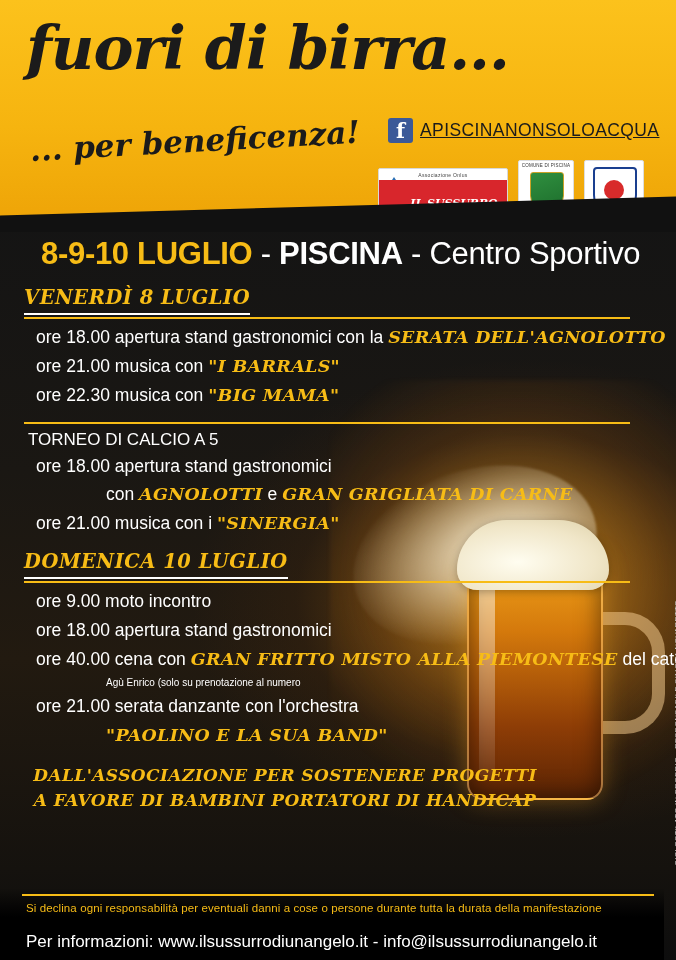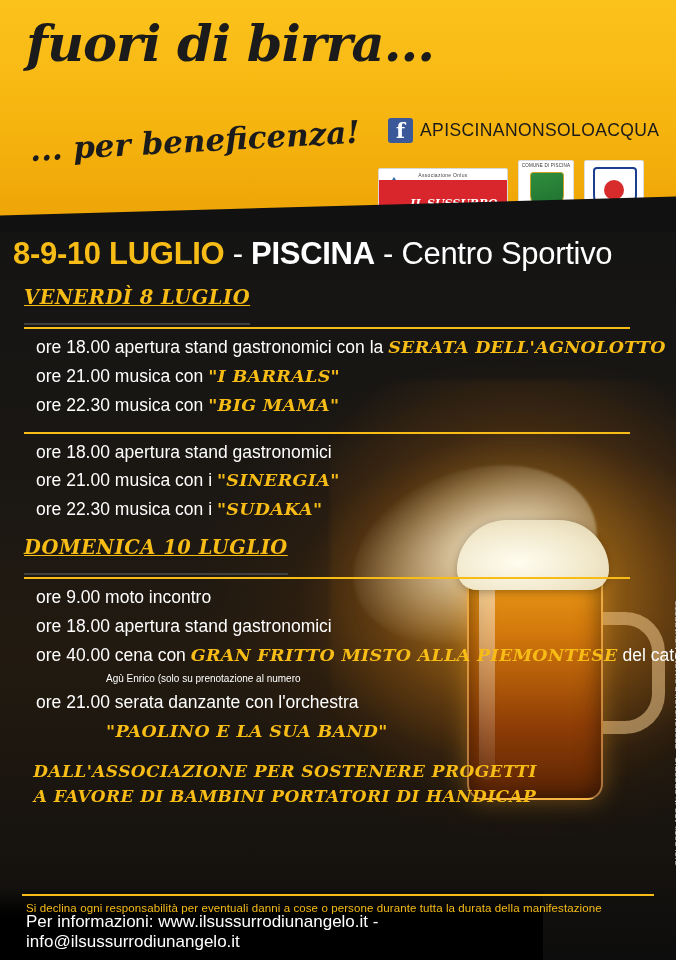--- a/index.html
+++ b/index.html
@@ -35,21 +35,21 @@
     transform: rotate(-1.6deg);
   }
   .title-main {
     position: absolute;
     left: 26px;
     top: 18px;
     width: 620px;
     font-family: "DejaVu Serif", serif;
     font-style: italic;
     font-weight: bold;
-    font-size: 51px;
+    font-size: 60px;
     line-height: 1.0;
     color: #1b1b1b;
     letter-spacing: -1px;
     white-space: nowrap;
   }
   .title-sub {
     position: absolute;
     left: 30px;
     top: 132px;
     font-family: "DejaVu Serif", serif;
@@ -80,20 +80,21 @@
     font-weight: bold;
     font-size: 21px;
     line-height: 25px;
     text-align: center;
   }
   .fb-text {
     font-family: "Liberation Sans", sans-serif;
     font-size: 17.5px;
     letter-spacing: 0.4px;
     color: #1b1b1b;
+    text-decoration: underline;
   }
 
   
   .logos {
     position: absolute;
     left: 378px;
     top: 160px;
     display: flex;
     align-items: flex-end;
     gap: 10px;
@@ -257,43 +258,42 @@
     filter: blur(1px);
   }
 
   
   .content {
     position: absolute;
     left: 0; top: 236px;
     width: 676px;
   }
   .date-line {
-    margin-left: 13px;
+    margin-left: 41px;
     color: #fff;
     font-size: 31px;
     font-weight: bold;
     letter-spacing: -0.3px;
     white-space: nowrap;
   }
   .date-line .dl-y { color: #f7bc16; }
   .date-line .dl-w { color: #ffffff; font-weight: bold; }
   .date-line .dl-l { color: #ffffff; font-weight: normal; }
 
   .day-block { margin: 14px 0 0 24px; }
   .day-head {
     display: inline-block;
     font-family: "DejaVu Serif", serif;
     font-style: italic;
     font-weight: bold;
     font-size: 19.5px;
     color: #f7bc16;
     letter-spacing: .5px;
-    border-bottom: 2px solid #404040;
-    padding-bottom: 14px;
-    text-decoration: underline;
+    border-bottom: 2px solid #ffffff;
+    padding-bottom: 4px;
   }
   .head-rule {
     height: 2px;
     background: #f7bc16;
     width: 606px;
     margin-top: 2px;
     margin-bottom: 6px;
   }
   .ev {
     color: #ffffff;
@@ -329,41 +329,41 @@
     color: #f7bc16;
     letter-spacing: .4px;
     padding-left: 14px;
     padding-right: 120px;
   }
 
   
   .footer {
     position: absolute;
     left: 0; bottom: 0;
-    width: 543px;
+    width: 664px;
     height: 72px;
     background: linear-gradient(180deg, rgba(0,0,0,0) 0%, #000 40%);
   }
   .footer-rule {
     position: absolute;
     left: 22px; top: 6px;
     width: 632px; height: 1.5px;
     background: #f7bc16;
   }
   .disclaimer {
     position: absolute;
     left: 26px; top: 14px;
     width: 628px;
     color: #f7bc16;
     font-size: 11.5px;
     letter-spacing: .1px;
   }
   .info-line {
     position: absolute;
-    left: 26px; top: 24px;
+    left: 26px; top: 44px;
     color: #ffffff;
     font-size: 17px;
   }
   .info-line .web { color: #ffffff; }
 
   
   .vertical-credit {
     position: absolute;
     right: 3px;
     top: 600px;
@@ -438,32 +438,32 @@
       </div>
       <div class="ev">
         <span>ore 22.30</span>
         <span>musica con </span><span class="hl">"BIG MAMA"</span>
       </div>
     </div>
 
     <div class="day-block">
       <div class="head-rule"></div>
 
+      <div class="plain-line">TORNEO DI CALCIO A 5</div>
 
       <div class="ev">
         <span>ore 18.00</span>
         <span>apertura stand gastronomici</span>
       </div>
+      <div class="ev indent2">
+        <span>con </span><span class="hl">AGNOLOTTI</span><span> e </span><span class="hl">GRAN GRIGLIATA DI CARNE</span>
+      </div>
       <div class="ev">
         <span>ore 21.00</span>
         <span>musica con i </span><span class="hl">"SINERGIA"</span>
-      </div>
-      <div class="ev">
-        <span>ore 22.30</span>
-        <span>musica con i </span><span class="hl">"SUDAKA"</span>
       </div>
     </div>
 
     <div class="day-block">
       <div class="day-head">DOMENICA 10 LUGLIO</div>
       <div class="head-rule"></div>
 
       <div class="ev">
         <span>ore   9.00</span>
         <span>moto incontro</span>

